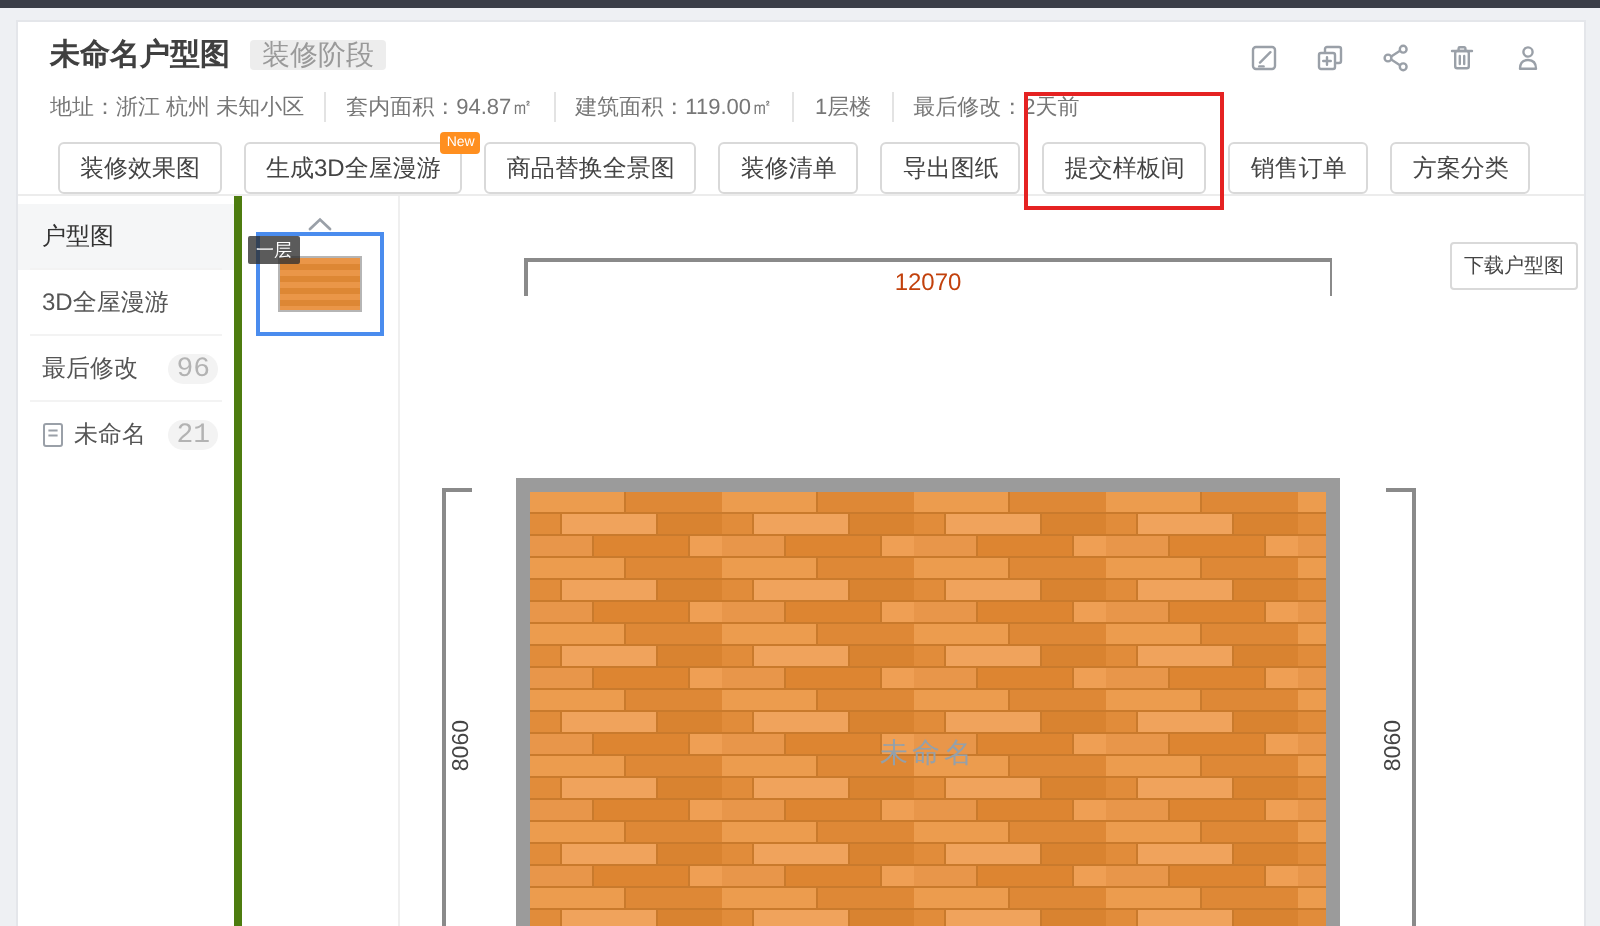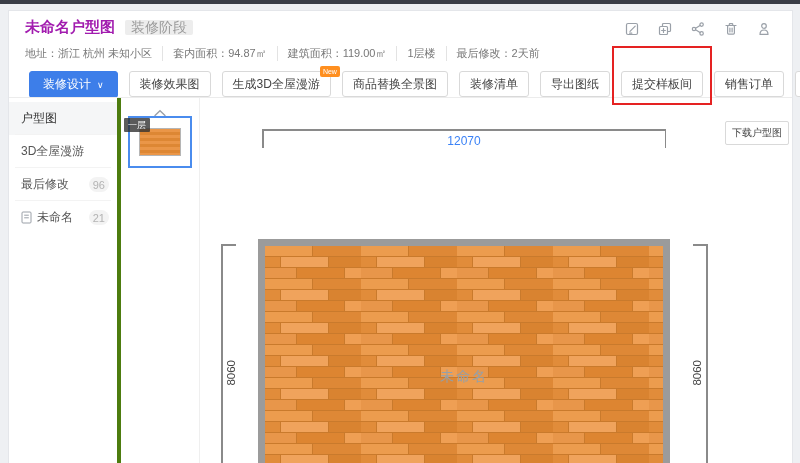--- a/index.html
+++ b/index.html
@@ -11,21 +11,21 @@
     color:#333;
   }
   .top-strip { position:absolute; top:0; left:0; right:0; height:4px; background:#3a3e47; }
   .card {
     position:absolute; left:8px; right:7px; top:10px; bottom:0;
     background:#fff; border:1px solid #e4e6ea; border-bottom:none;
   }
   
   .hdr { position:relative; padding:6px 16px 0 16px; }
   .title-row { display:flex; align-items:center; height:20px; }
-  .page-title { font-size:15px; font-weight:bold; color:#a21caf; }
+  .page-title { font-size:15px; font-weight:bold; color:#404040; }
   .stage-badge { margin-left:10px; background:#ededed; color:#9a9a9a; font-size:14px; padding:2px 6px; border-radius:2px; line-height:11px; }
   .hdr-icons { position:absolute; right:20px; top:10px; display:flex; gap:17px; }
   .hicon { width:16px; height:16px; color:#9aa0a8; cursor:pointer; }
   .hicon svg { width:16px; height:16px; stroke:currentColor; fill:none; stroke-width:1.2; stroke-linecap:round; stroke-linejoin:round; }
   .meta-row { margin-top:9px; font-size:11px; color:#777; display:flex; align-items:center; white-space:nowrap; }
   .meta-row .mi { padding:0 10px; }
   .meta-row .mi:first-child { padding-left:0; }
   .meta-row .mi + .mi { border-left:1px solid #e3e3e3; }
   
   .toolbar { display:flex; align-items:center; gap:11px; margin:10px 0 0 4px; height:26px; }
@@ -46,22 +46,22 @@
   
   .content { position:absolute; top:86px; bottom:0; left:0; right:0; display:flex; border-top:1px solid #ececec; }
   .sidebar { width:112px; border-right:4px solid #4d7c0f; padding-top:4px; flex:none; }
   .side-item {
     position:relative; height:33px; display:flex; align-items:center;
     padding:0 8px 0 12px; font-size:12px; color:#555; cursor:pointer;
   }
   .side-item .inner-border { position:absolute; left:6px; right:6px; bottom:0; height:1px; background:#f3f3f3; }
   .side-item.active { background:#f5f6f7; color:#333; }
   .side-count {
-    margin-left:auto; background:#f3f3f3; color:#b3b3b3; font-size:11px;
-    min-width:18px; height:15px; border-radius:8px; display:flex; align-items:center; justify-content:center; padding:0 4px;
+    margin-left:auto; background:#f3f3f3; color:#b3b3b3; font-size:14px;
+    min-width:18px; height:15px; border-radius:8px; display:flex; align-items:center; justify-content:center; padding:0 4px;font-family:Liberation Mono, monospace;
   }
   .doc-icon { width:11px; height:13px; margin-right:5px; color:#9aa0a8; flex:none; }
   .doc-icon svg { width:11px; height:13px; stroke:currentColor; fill:none; stroke-width:1; }
   
   .thumb-panel { width:79px; border-right:1px solid #efefef; position:relative; padding-top:5px; flex:none; }
   .collapse-arrow { display:block; margin:0 auto; width:14px; height:8px; color:#9aa0a8; cursor:pointer; }
   .collapse-arrow svg { width:14px; height:8px; stroke:currentColor; fill:none; stroke-width:1.4; stroke-linecap:round; }
   .thumb {
     position:relative; margin:5px auto 0; width:64px; height:52px;
     border:2px solid #4a8cee; background:#fff; display:flex; align-items:center; justify-content:center; cursor:pointer;
@@ -78,21 +78,21 @@
   .canvas { flex:1; position:relative; overflow:hidden; background:#fff; }
   .dl-btn {
     position:absolute; top:23px; right:3px; z-index:4;
     background:#fff; border:1px solid #d9d9d9; border-radius:2px;
     font-size:10px; color:#444; padding:4px 6px; cursor:pointer; white-space:nowrap;
   }
   .dim-top { position:absolute; left:62px; top:31px; width:404px; }
   .dim-top .line { height:2px; background:#8a8a8a; }
   .dim-top .tick { position:absolute; top:0; width:1.5px; height:19px; background:#8a8a8a; }
   .dim-top .tick.l { left:0; } .dim-top .tick.r { right:0; }
-  .dim-top .dim-label { text-align:center; font-size:12px; color:#3b82f6; margin-top:3px; }
+  .dim-top .dim-label { text-align:center; font-size:12px; color:#c2410c; margin-top:3px; }
   .vline { position:absolute; top:146px; bottom:0; width:2px; background:#8a8a8a; }
   .vline.l { left:21px; } .vline.r { left:506px; }
   .vtick { position:absolute; top:146px; height:2px; background:#8a8a8a; }
   .vtick.l { left:21px; width:15px; } .vtick.r { left:493px; width:15px; }
   .vlabel {
     position:absolute; top:262px; writing-mode:vertical-rl; transform:rotate(180deg);
     font-size:11.5px; color:#444;
   }
   .vlabel.l { left:25px; } .vlabel.r { left:491px; }
   .floorplan {
@@ -159,23 +159,20 @@
 
     <div class="meta-row">
       <span class="mi">地址：浙江 杭州 未知小区</span>
       <span class="mi">套内面积：94.87㎡</span>
       <span class="mi">建筑面积：119.00㎡</span>
       <span class="mi">1层楼</span>
       <span class="mi">最后修改：2天前</span>
     </div>
 
     <div class="toolbar">
-      <button class="btn btn-primary">
-        <span>装修设计</span><span class="caret">∨</span>
-      </button>
       <button class="btn">装修效果图</button>
       <button class="btn">
         <span>生成3D全屋漫游</span>
         <span class="new-badge">New</span>
       </button>
       <button class="btn">商品替换全景图</button>
       <button class="btn">装修清单</button>
       <button class="btn">导出图纸</button>
       <button class="btn">
         <span>提交样板间</span>

